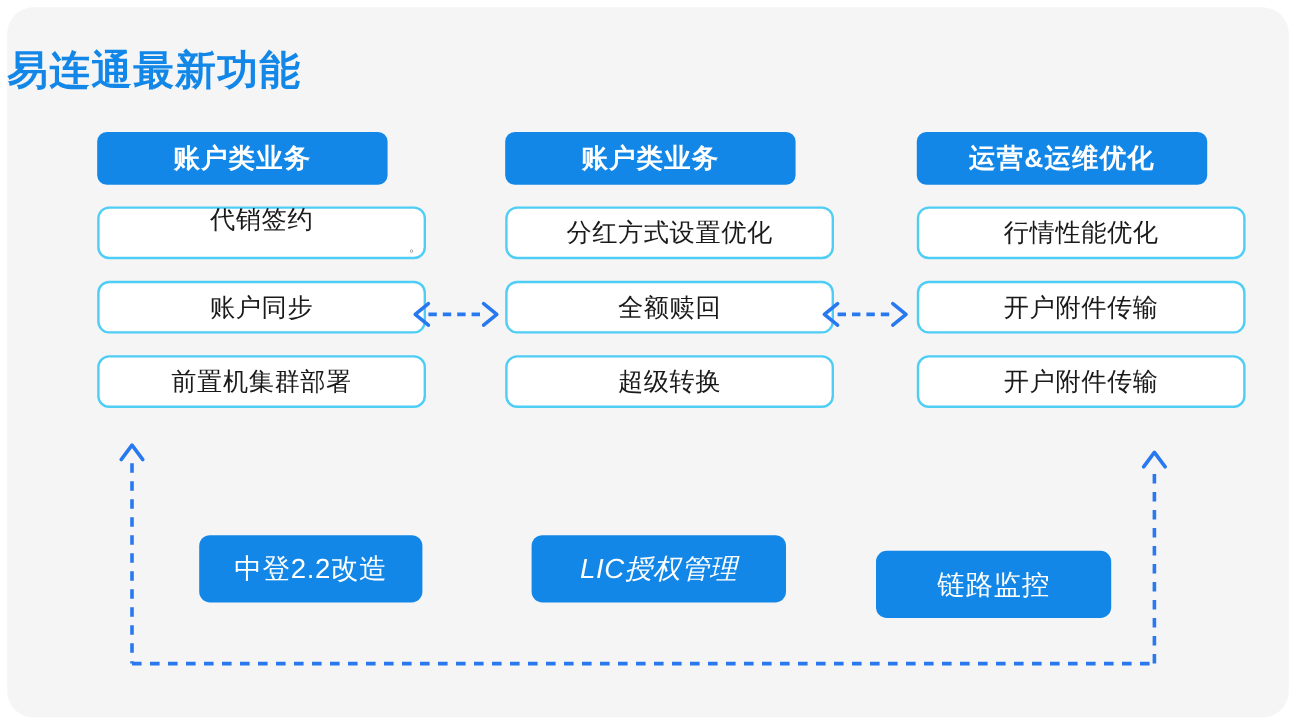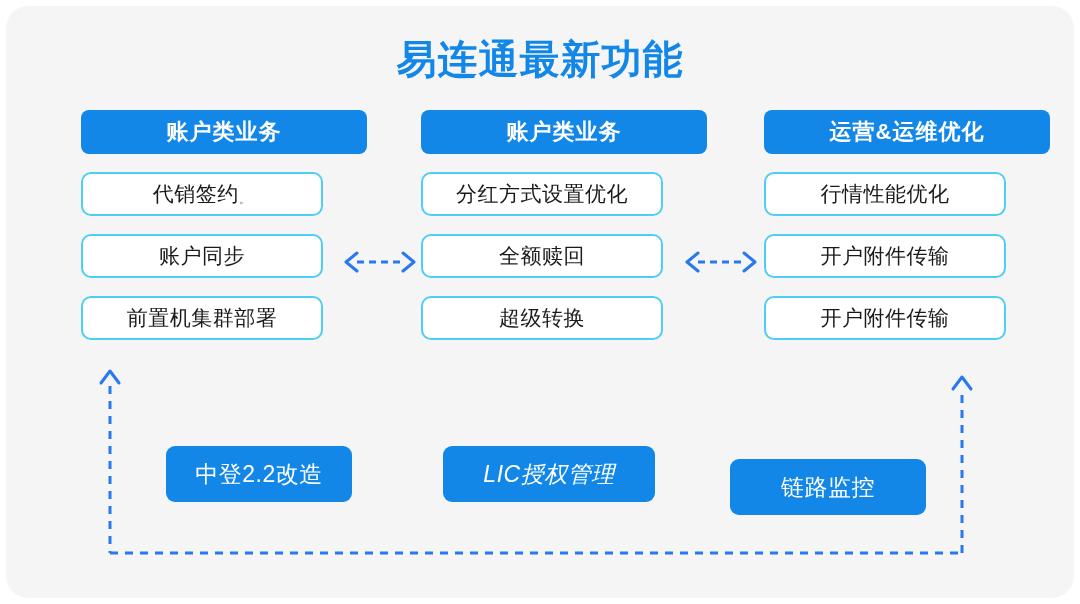--- a/index.html
+++ b/index.html
@@ -23,67 +23,67 @@
     background: #f5f5f6;
     border-radius: 22px;
     overflow: hidden;
   }
 
   #page-title {
     position: absolute;
     left: 0;
     top: 28px;
     width: 1068px;
-    text-align: center;
     color: #1287e8;
-    font-size: 40px;
+    font-size: 34px;
     font-weight: bold;
     letter-spacing: 1px;
     line-height: 50px;
   }
 
   
   .column {
     position: absolute;
     top: 104px;
     width: 242px;
   }
   #column-0 { left: 75px; }
   #column-1 { left: 415px; }
   #column-2 { left: 758px; }
 
   .col-header {
-    width: 286px;
+    width: 242px;
     height: 44px;
     background: #1287e8;
     border-radius: 8px;
     color: #ffffff;
     font-size: 22px;
     font-weight: bold;
     display: flex;
     align-items: center;
     justify-content: center;
     letter-spacing: 1px;
     box-sizing: border-box;
   }
 
   .col-item {
     margin-top: 18px;
-    width: 242px;
+    width: 274px;
     height: 44px;
     background: #ffffff;
     border: 2px solid #4ecdf5;
     border-radius: 10px;
     color: #1a1a1a;
     font-size: 21px;
     display: flex;
     align-items: center;
     justify-content: center;
     box-sizing: border-box;
     letter-spacing: 0.5px;
+    flex-direction: column;
   }
   .col-item .dot-suffix {
     font-size: 12px;
     color: #777;
     align-self: flex-end;
     padding-bottom: 6px;
   }
 
   
   .h-arrow {

